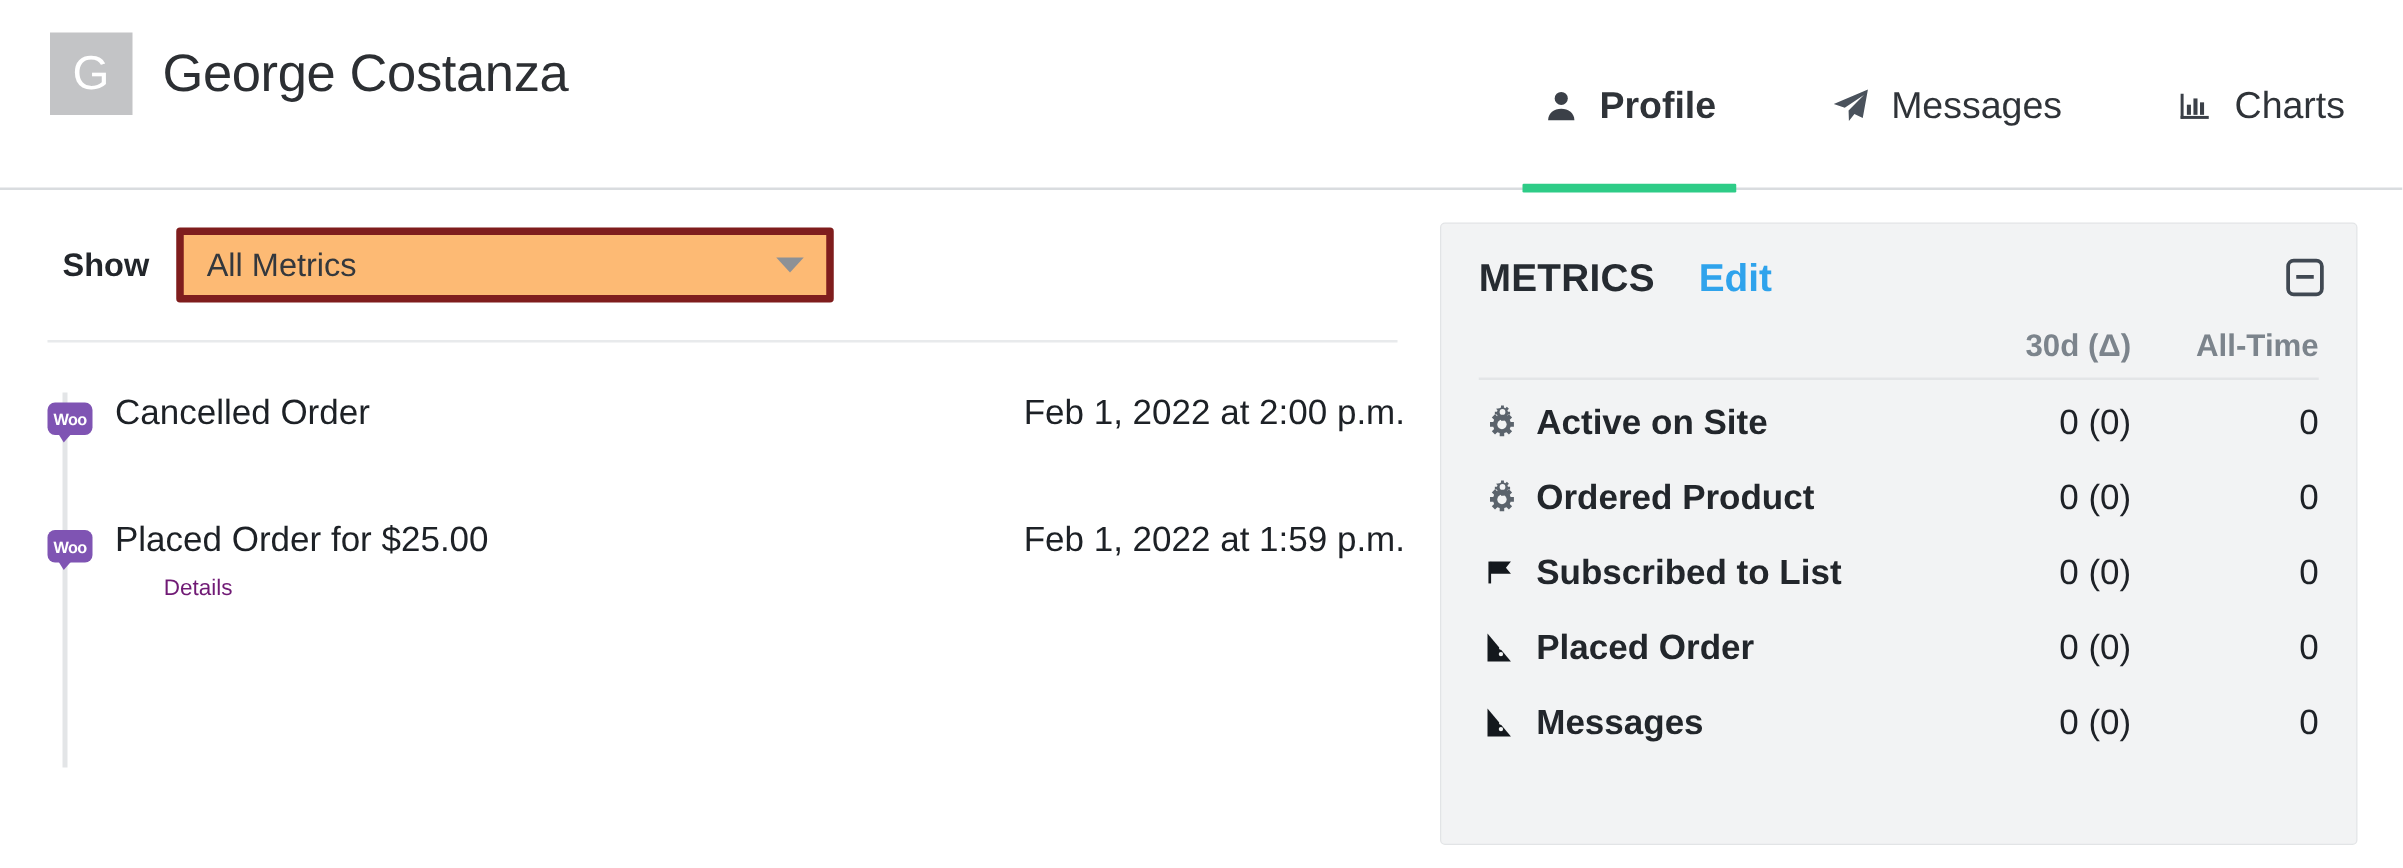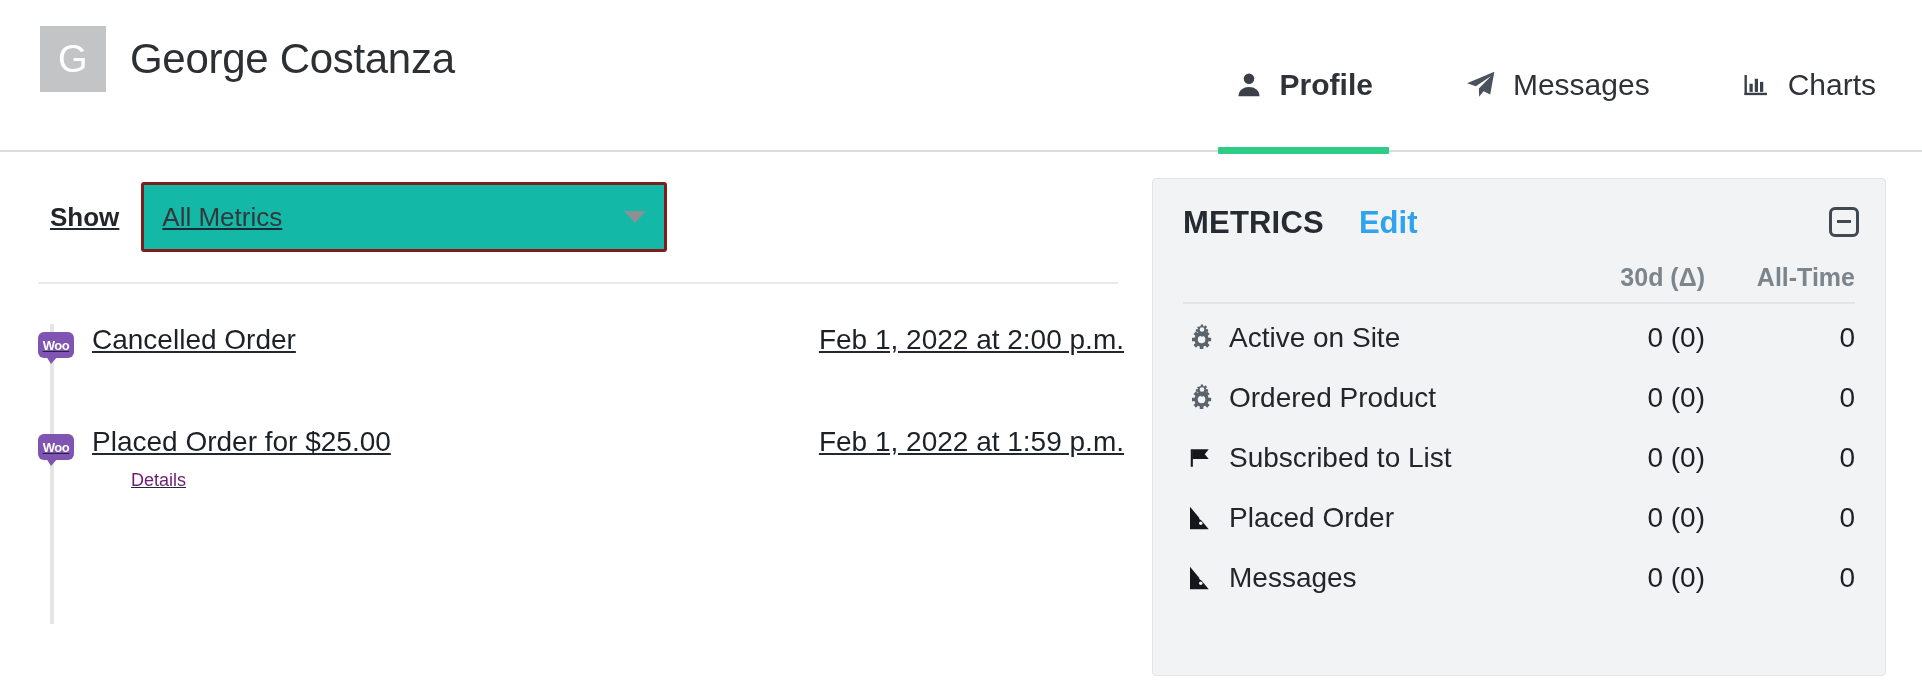--- a/index.html
+++ b/index.html
@@ -93,38 +93,37 @@
     position: relative;
     height: 542px;
     display: flex;
   }
 
   
   .leftcol {
     width: 1130px;
     padding: 30px 0 0 38px;
     position: relative;
-    text-decoration: underline;
   }
   .filterrow {
     display: flex;
     align-items: center;
     gap: 22px;
     padding-left: 12px;
   }
   .filter-label {
     font-size: 26px;
     font-weight: 700;
     color: #22262b;
   }
   .select-box {
     width: 526px;
-    height: 70px;
-    background: #14b8a6;
-    border: 3px solid #7f1d1d;
+    height: 60px;
+    background: #fdba74;
+    border: 6px solid #7f1d1d;
     border-radius: 3px;
     display: flex;
     align-items: center;
     padding: 0 18px;
     position: relative;
     cursor: pointer;
   }
   .select-value {
     font-size: 26px;
     color: #34383d;
@@ -289,21 +288,21 @@
     height: 34px;
     flex: 0 0 auto;
     display: flex;
     align-items: center;
     justify-content: center;
     margin-right: 12px;
   }
   .mrow .mname {
     flex: 1;
     font-size: 28px;
-    font-weight: 400;
+    font-weight: 700;
     color: #22262b;
   }
   .mrow .mv30 {
     width: 170px;
     text-align: right;
     font-size: 28px;
     color: #1d2126;
   }
   .mrow .mvall {
     width: 150px;

